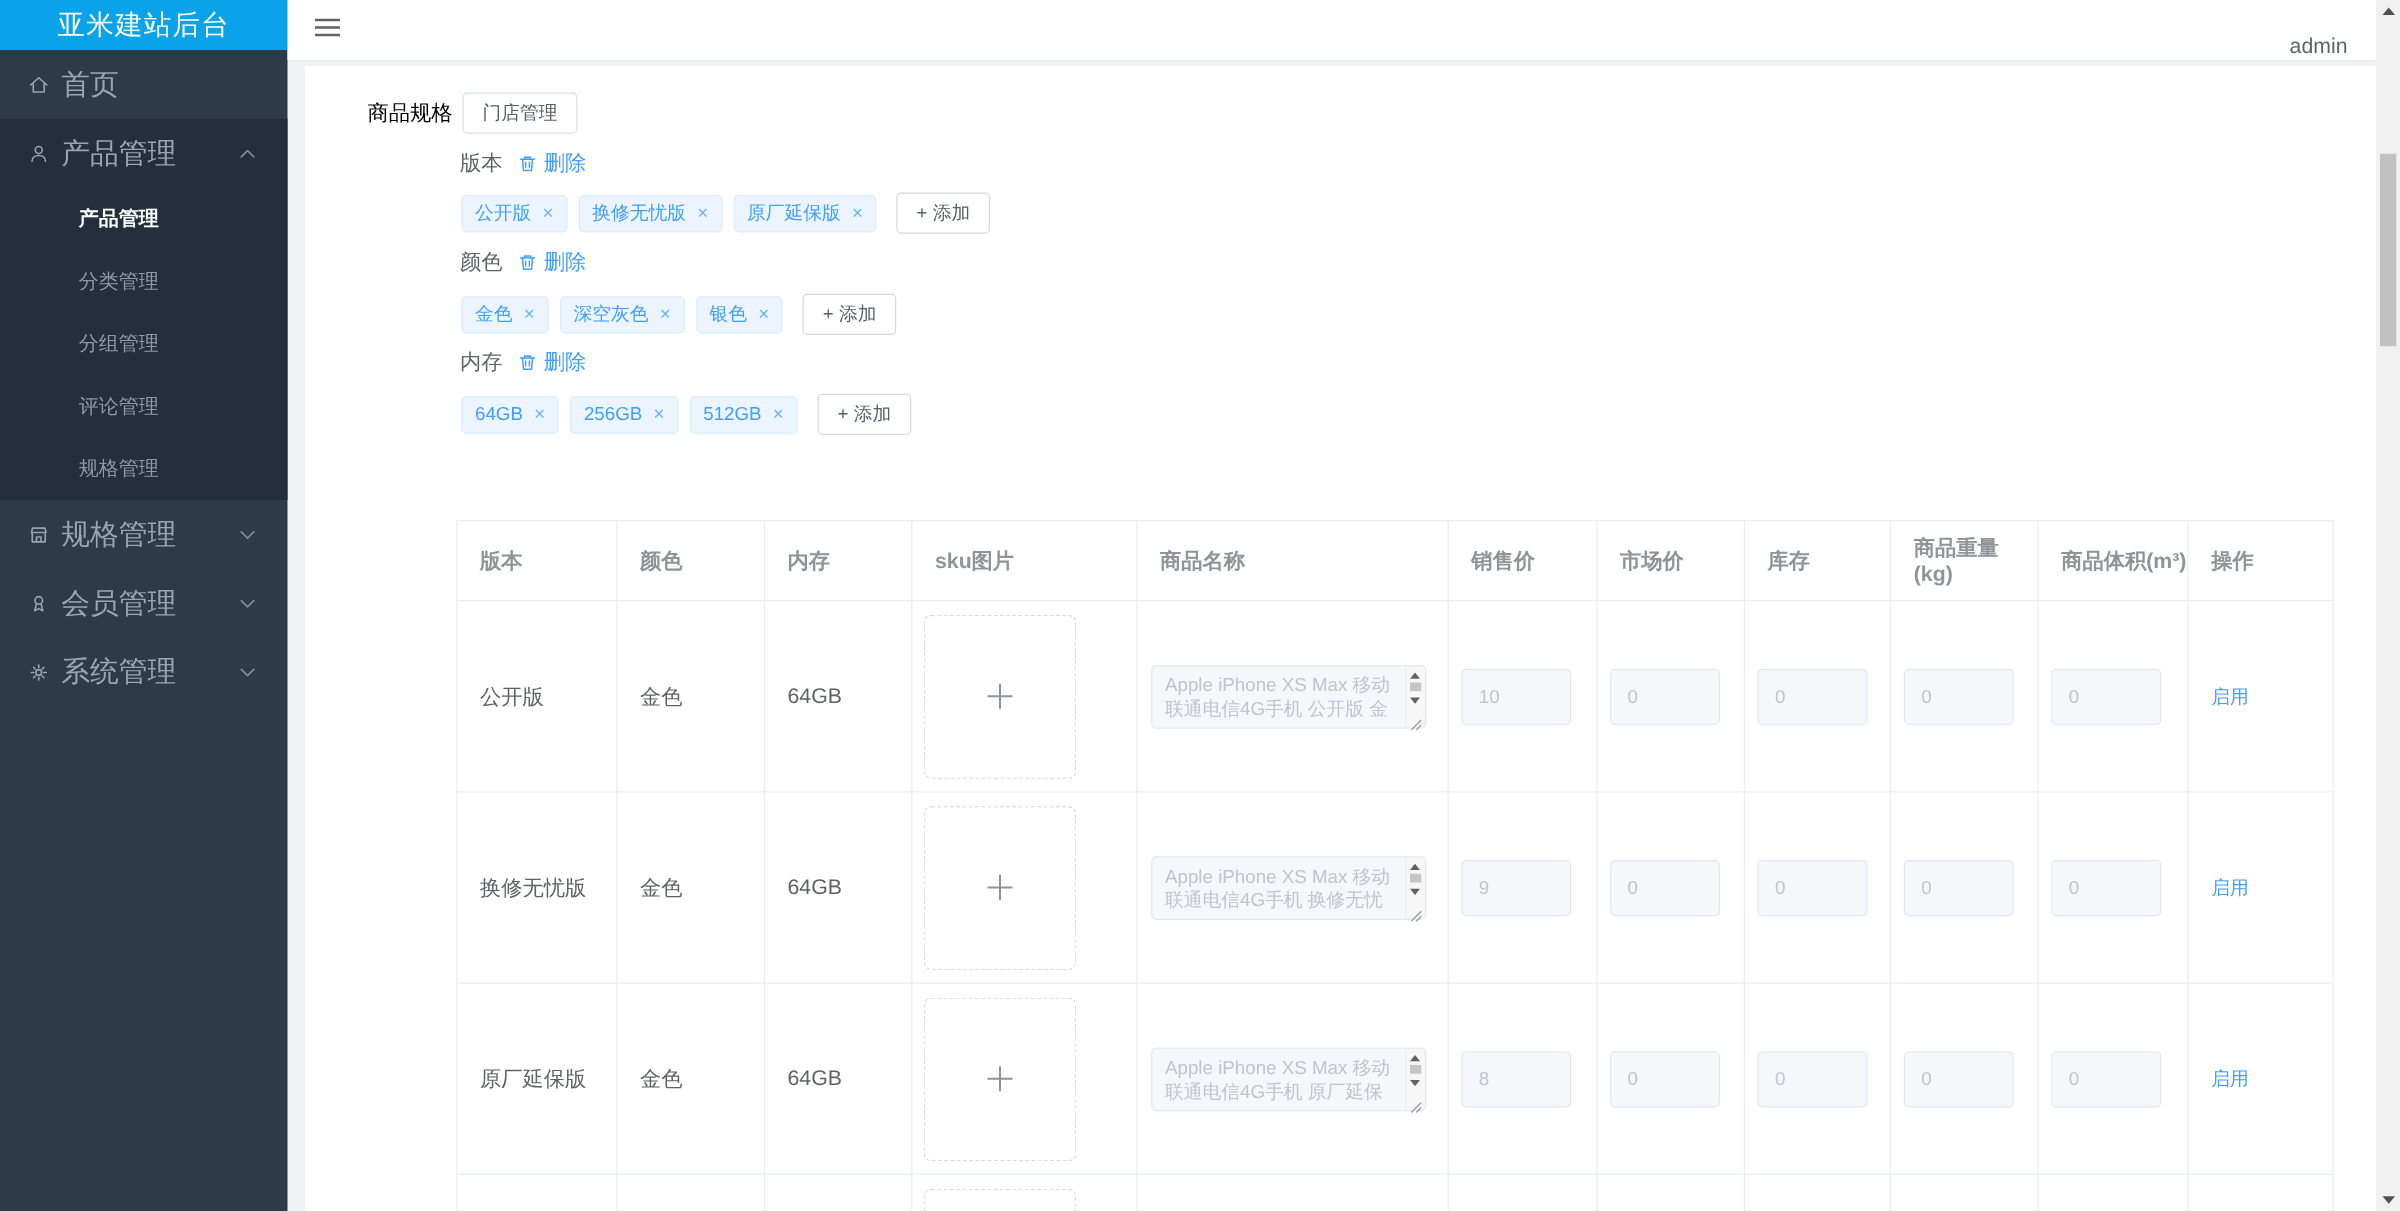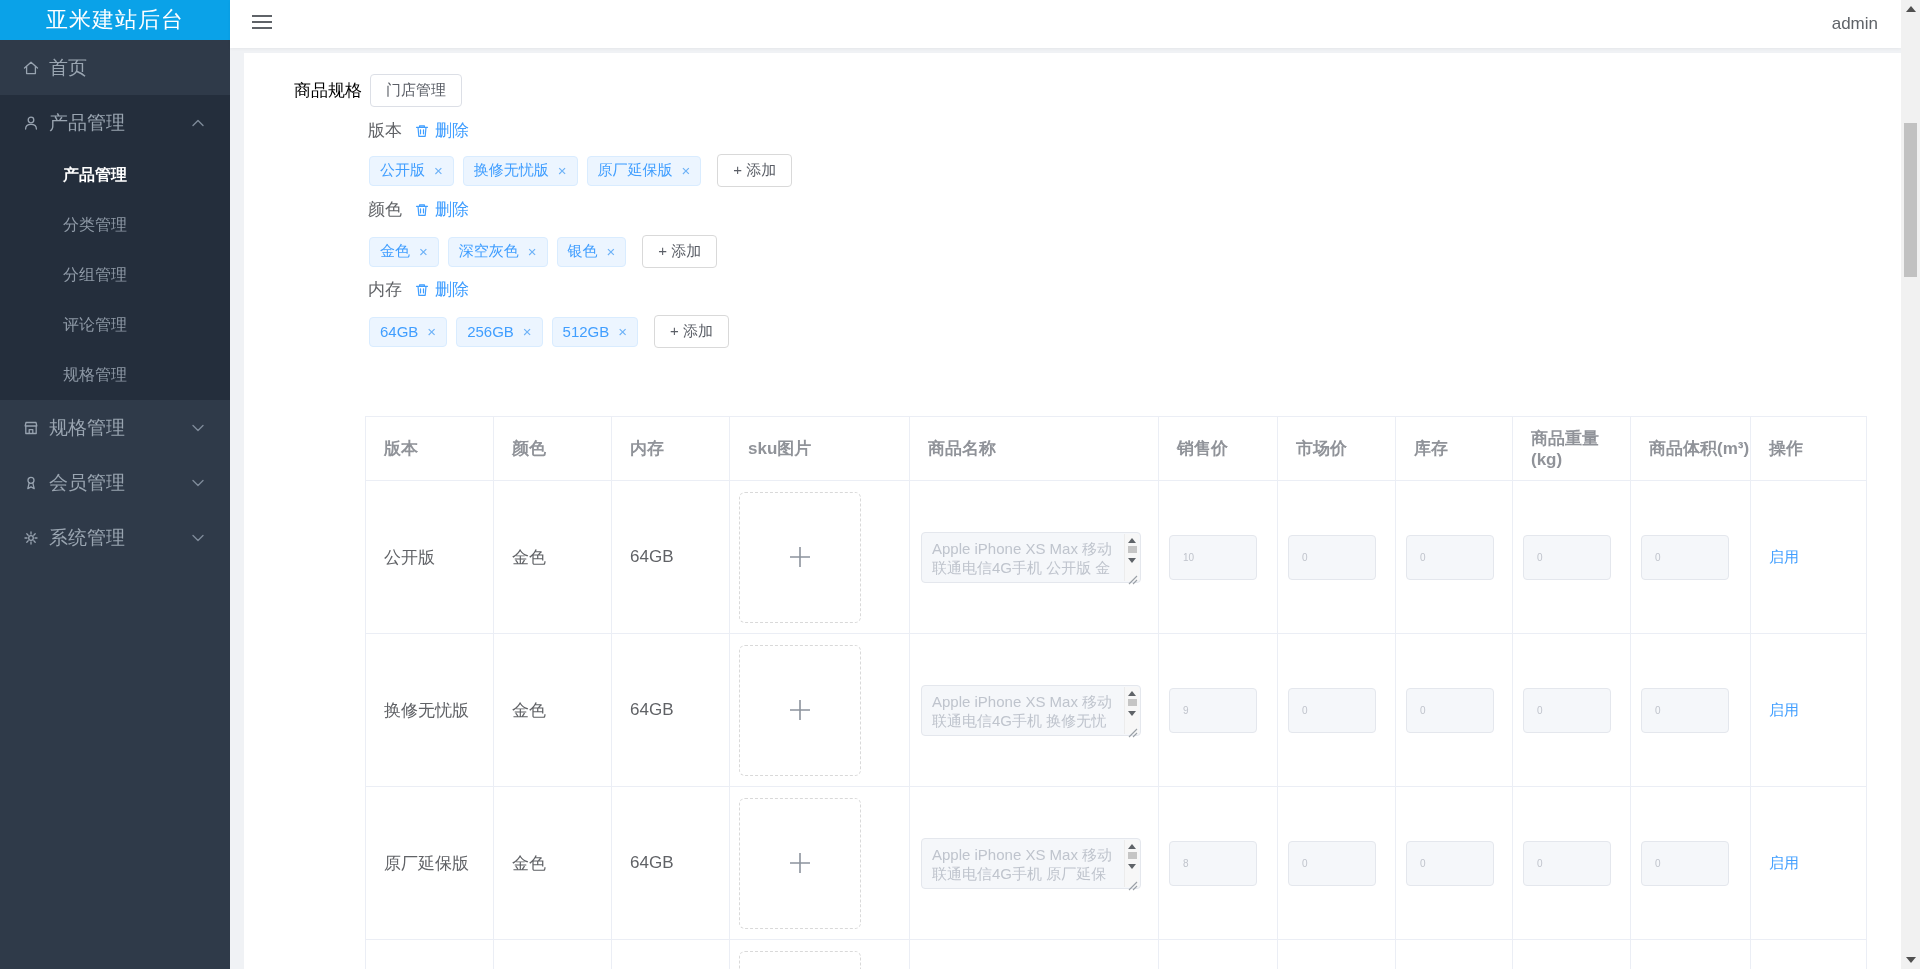--- a/index.html
+++ b/index.html
@@ -7,35 +7,35 @@
   body {
     position:relative; overflow:hidden;
     font-family:"Liberation Sans","DejaVu Sans",sans-serif;
     background:#f0f2f5; color:#606266;
   }
   
   .sidebar { position:absolute; left:0; top:0; width:230px; height:969px; background:#2f3a49; }
   .logo { height:40px; background:#0aa2e8; color:#fff; font-size:22px; font-weight:normal;
           display:flex; align-items:center; justify-content:center; letter-spacing:1px; }
   .nav-item { position:relative; height:55px; display:flex; align-items:center;
-              padding-left:22px; color:#9aa5b1; font-size:19px; cursor:pointer; }
+              padding-left:22px; color:#9aa5b1; font-size:23px; cursor:pointer; }
   .nav-item .nav-ico { width:18px; height:18px; margin-right:9px; flex:0 0 18px; }
   .nav-item svg { display:block; stroke:#98a3b0; fill:none; stroke-width:1.3; stroke-linecap:round; stroke-linejoin:round; }
   .chev { position:absolute; right:26px; top:50%; margin-top:-4px; width:12px; height:8px; }
   .chev svg { stroke:#7e8a99; stroke-width:1.4; fill:none; }
   .nav-group { background:#242e3c; }
   .sub-item { height:50px; display:flex; align-items:center; padding-left:63px;
               color:#8e99a6; font-size:16px; cursor:pointer; }
   .sub-item.active { color:#ffffff; font-weight:bold; }
   
   .topbar { position:absolute; left:230px; top:0; width:1671px; height:48px; background:#fff;
             box-shadow:0 1px 3px rgba(0,0,0,.05); }
   .hamburger { position:absolute; left:22px; top:15px; width:20px; height:18px; cursor:pointer; }
   .hamburger i { display:block; height:2px; background:#5f6368; margin-bottom:4px; }
-  .topbar-user { position:absolute; right:23px; top:0; line-height:48px; font-size:17px; color:#5f6368; cursor:pointer; }
+  .topbar-user { position:absolute; right:23px; top:13px; line-height:48px; font-size:17px; color:#5f6368; cursor:pointer; }
   
   .card { position:absolute; left:244px; top:53px; width:1657px; height:1150px; background:#fff; }
   .spec-header { position:absolute; left:50px; top:21px; display:flex; align-items:center; }
   .spec-title { font-size:17px; color:#000000; margin-right:8px; }
   .btn { display:inline-flex; align-items:center; justify-content:center; height:33px; padding:0 15px;
          background:#fff; border:1px solid #dcdfe6; border-radius:4px; font-size:15px; color:#5a5e66; cursor:pointer; }
   .btn-add { border-color:#d9d9d9; }
   .group-name { position:absolute; display:flex; align-items:center; }
   .group-name .gname { font-size:17px; color:#606266; margin-right:12px; }
   .del-link { display:inline-flex; align-items:center; color:#409eff; font-size:17px; cursor:pointer; }
@@ -62,21 +62,21 @@
                border-radius:4px; padding:6px 26px 6px 10px; cursor:text; }
   .name-area .nl { font-size:15px; line-height:19px; color:#bfc4cd; white-space:nowrap; overflow:hidden; }
   .ta-scroll { position:absolute; top:1px; right:1px; bottom:1px; width:15px; background:#f7f7f7; border-left:1px solid #ececec; }
   .ta-up, .ta-down { width:0; height:0; margin:4px auto 0; border-left:4px solid transparent; border-right:4px solid transparent; }
   .ta-up { border-bottom:5px solid #5f6368; }
   .ta-down { border-top:5px solid #5f6368; margin-top:5px; }
   .ta-thumb { width:9px; height:7px; background:#c5c5c5; margin:3px auto 0; }
   .ta-grip { position:absolute; right:2px; bottom:2px; width:10px; height:10px; }
   .ta-grip svg { stroke:#9aa0a6; stroke-width:1.1; fill:none; }
   .num-input { width:88px; height:45px; background:#f5f7fa; border:1px solid #e4e7ed; border-radius:4px;
-               display:flex; align-items:center; padding-left:13px; font-size:10px; color:#c0c4cc; cursor:text; }
+               display:flex; align-items:center; padding-left:13px; font-size:15px; color:#c0c4cc; cursor:text; }
   .action-link { color:#409eff; font-size:15px; cursor:pointer; }
   
   .pg-scrollbar { position:absolute; right:0; top:0; width:19px; height:969px; background:#f1f1f1; }
   .pg-arrow-up, .pg-arrow-down { position:absolute; left:50%; transform:translateX(-50%);
                width:0; height:0; border-left:5px solid transparent; border-right:5px solid transparent; }
   .pg-arrow-up { top:6px; border-bottom:6px solid #505050; }
   .pg-arrow-down { bottom:6px; border-top:6px solid #505050; }
   .pg-thumb { position:absolute; left:3px; top:123px; width:13px; height:154px; background:#c1c1c1; cursor:pointer; }
 </style>
 </head>

